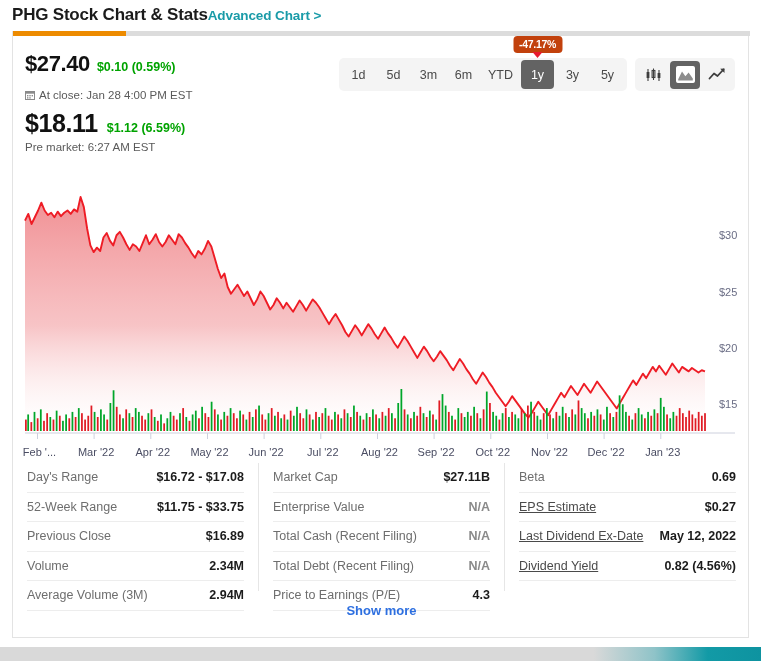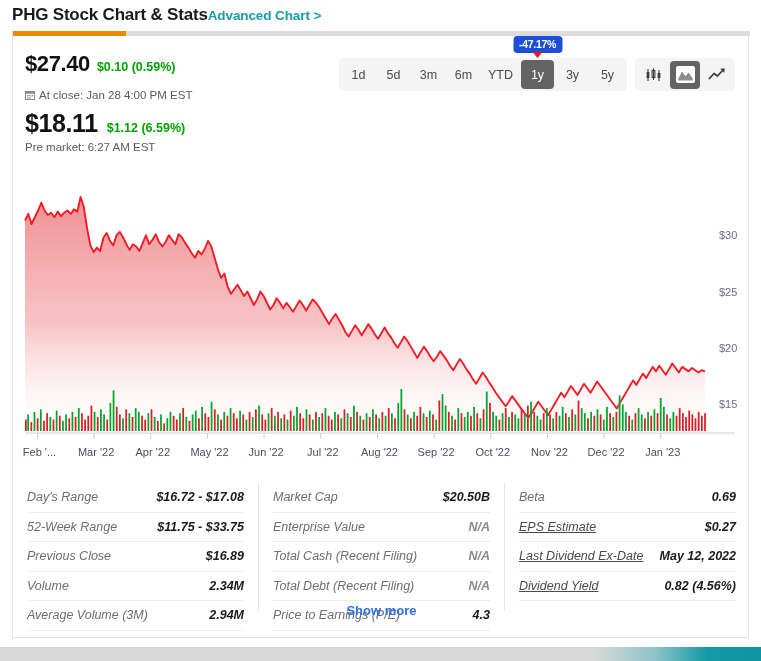--- a/index.html
+++ b/index.html
@@ -67,21 +67,21 @@
   .range-btn {
     min-width: 33px; height: 29px; margin: 0 1px;
     display: flex; align-items: center; justify-content: center;
     font-size: 12.5px; color: #4a4a4a; border-radius: 4px; cursor: pointer;
     padding: 0 6px;
   }
   .range-btn.sel { background: #636363; color: #fff; font-weight: normal; }
   .badge {
     position: absolute; left: 50%; transform: translateX(-50%);
     top: -24px;
-    background: #1d4ed8; color: #fff; font-size: 10.5px; font-weight: bold;
+    background: #c2410c; color: #fff; font-size: 10.5px; font-weight: bold;
     padding: 2px 6px 3px; border-radius: 4px; white-space: nowrap;
     letter-spacing: -0.3px;
   }
   .badge::after {
     content: ""; position: absolute; left: 50%; bottom: -5px;
     transform: translateX(-50%);
     border-left: 5px solid transparent; border-right: 5px solid transparent;
     border-top: 6px solid #e8192c;
   }
   .badge-anchor { position: relative; }
@@ -96,23 +96,22 @@
   .type-btn.sel { background: #636363; }
 
   
   .chart-wrap { position: absolute; left: 0; top: 125px; width: 737px; height: 315px; }
   .chart-svg { display: block; }
   .ylabel { font-size: 11px; fill: #6a6d85; font-family: "Liberation Sans", sans-serif; }
   .xlabel { font-size: 11px; fill: #4a4d63; font-family: "Liberation Sans", sans-serif; }
 
   
   .stats {
-    position: absolute; left: 0; top: 452px; width: 737px; height: 128px;
+    position: absolute; left: 0; top: 432px; width: 737px; height: 128px;
     display: flex;
-    font-style: italic;
   }
   .stats-col { flex: 1 1 0; padding: 0 14px; position: relative; }
   .stats-col + .stats-col { border-left: 1px solid #e6e6e6; }
   .stat-row {
     display: flex; align-items: center; justify-content: space-between;
     height: 29.5px; border-bottom: 1px solid #ededed;
     gap: 6px;
   }
   .stat-label { font-size: 12.5px; color: #6e6e6e; white-space: nowrap; }
   .stat-label.link { color: #4a4a4a; text-decoration: underline; cursor: pointer; }
@@ -491,21 +490,21 @@
             <span class="stat-value">2.34M</span>
           </div>
           <div class="stat-row">
             <span class="stat-label">Average Volume (3M)</span>
             <span class="stat-value">2.94M</span>
           </div>
         </div>
         <div class="stats-col">
           <div class="stat-row">
             <span class="stat-label">Market Cap</span>
-            <span class="stat-value">$20.50B</span>
+            <span class="stat-value">$27.11B</span>
           </div>
           <div class="stat-row">
             <span class="stat-label">Enterprise Value</span>
             <span class="stat-value na">N/A</span>
           </div>
           <div class="stat-row">
             <span class="stat-label">Total Cash (Recent Filing)</span>
             <span class="stat-value na">N/A</span>
           </div>
           <div class="stat-row">

